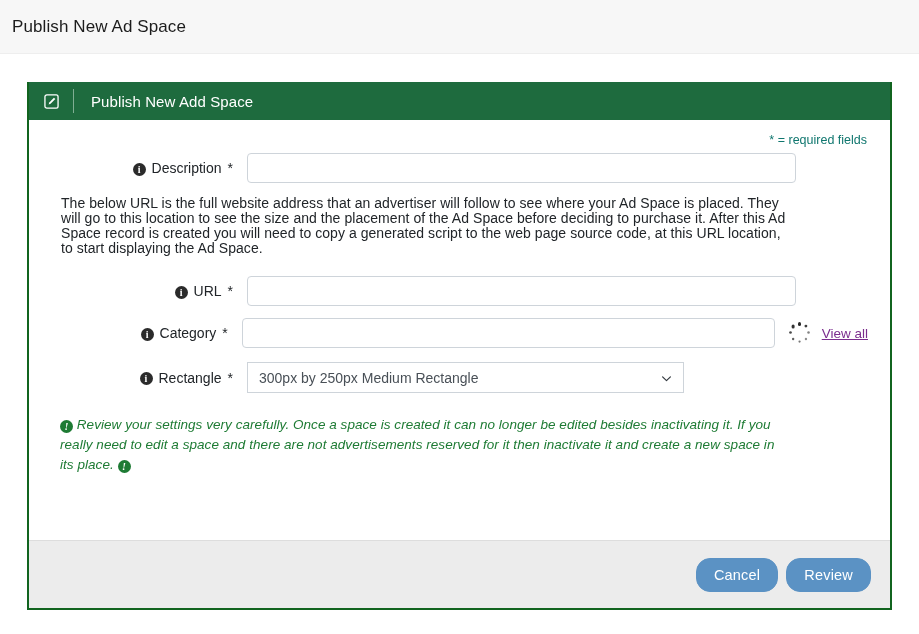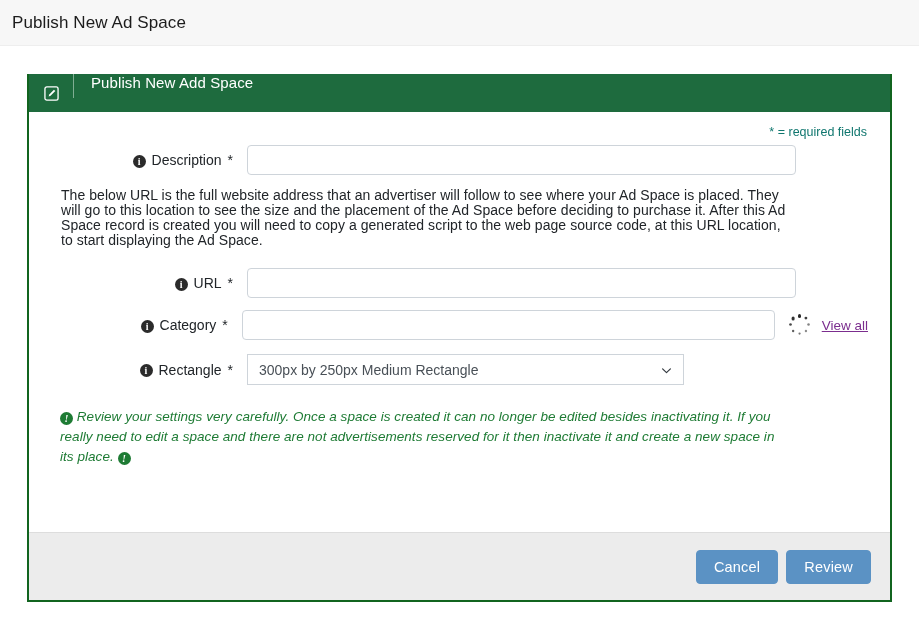--- a/index.html
+++ b/index.html
@@ -8,21 +8,21 @@
     padding: 0;
     width: 919px;
     height: 634px;
     background: #ffffff;
     font-family: "Liberation Sans", sans-serif;
     -webkit-font-smoothing: antialiased;
   }
 
   
   .page-topbar {
-    height: 46px;
+    height: 54px;
     background: #f7f7f7;
     border-bottom: 1px solid #eeeeee;
     display: flex;
     align-items: center;
     padding-left: 12px;
   }
   .page-topbar-title {
     font-size: 17px;
     color: #1c1c1c;
     font-weight: 400;
@@ -36,20 +36,21 @@
   .card {
     border: 2px solid #11641f;
     border-top: none;
     background: #ffffff;
     width: 865px;
   }
   .card-header {
     background: #1e6b3e;
     height: 38px;
     display: flex;
+    align-items: center;
     color: #ffffff;
   }
   .card-header-icon {
     width: 44px;
     display: flex;
     align-items: center;
     justify-content: center;
     color: #ffffff;
   }
   .card-header-divider {
@@ -238,21 +239,21 @@
     display: flex;
     align-items: center;
     justify-content: flex-end;
     padding-right: 19px;
     gap: 8px;
   }
   .btn {
     background: #5b92c4;
     color: #ffffff;
     border: 1px solid #5b92c4;
-    border-radius: 4px;
+    border-radius: 14px;
     font-size: 14.5px;
     height: 34px;
     padding: 0 17px;
     cursor: pointer;
     font-family: "Liberation Sans", sans-serif;
     letter-spacing: .2px;
   }
 </style>
 </head>
 <body>

